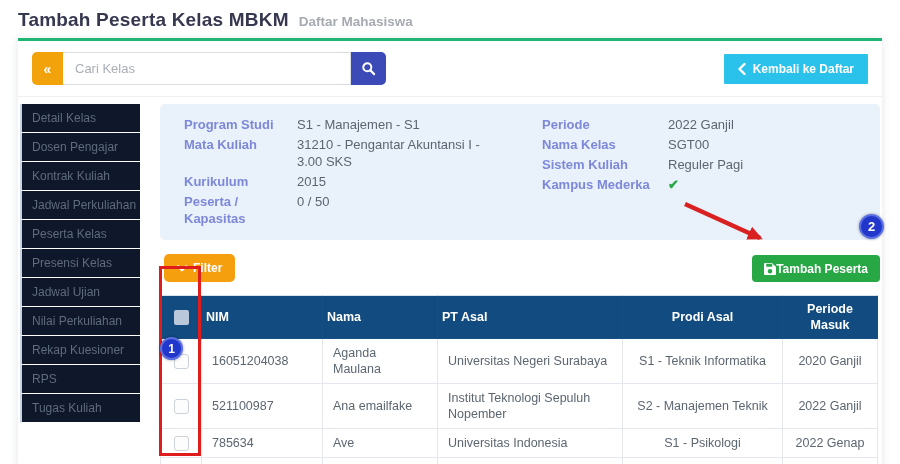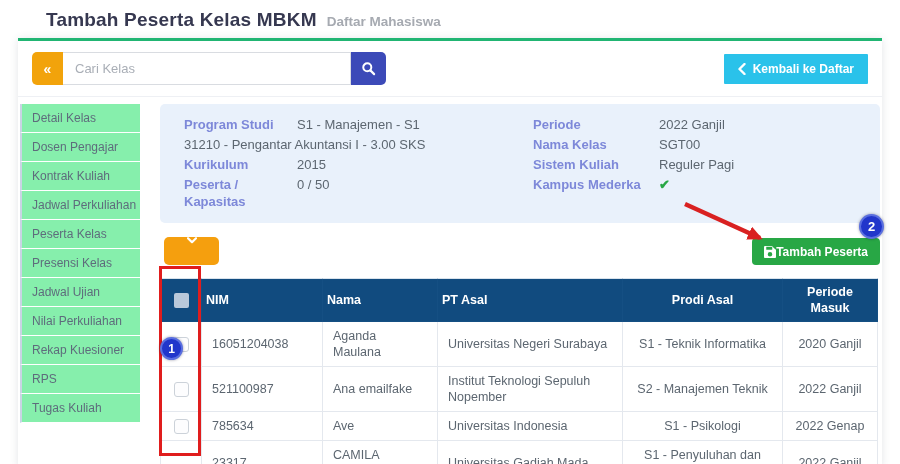--- a/index.html
+++ b/index.html
@@ -1,21 +1,21 @@
 <!DOCTYPE html>
 <html><head>
 <meta charset="utf-8">
 <style>
   * { margin:0; padding:0; box-sizing:border-box; }
   html,body { background:#fff; }
   body { font-family:"Liberation Sans", sans-serif; }
   .viewport { position:relative; width:900px; height:464px; overflow:hidden; background:#fff; }
 
   
-  .page-head { padding:9px 18px 7px; display:flex; align-items:baseline; gap:10px;margin-left:28px; }
+  .page-head { padding:9px 18px 7px; display:flex; align-items:baseline; gap:10px; }
   .page-title { font-size:19px; font-weight:bold; color:#363850; letter-spacing:.2px; }
   .page-subtitle { font-size:13.5px; color:#a6aab1; font-weight:700; }
 
   
   .card { margin:0 18px; border-top:3px solid #21b573; background:#fff;
           box-shadow:0 1px 8px rgba(60,70,90,.14); border-radius:0 0 4px 4px; height:430px; }
 
   
   .toolbar { display:flex; align-items:center; justify-content:space-between;
              padding:11px 14px 11px 14px; border-bottom:1px solid #eef0f4; }
@@ -27,40 +27,40 @@
   .search-input::placeholder { color:#a9aeb6; }
   .search-btn { width:35px; background:#3c4ab8; border:none; cursor:pointer;
                 border-radius:0 5px 5px 0; display:flex; align-items:center; justify-content:center; }
   .back-btn { background:#2ac2ea; color:#fff; border:none; cursor:pointer; height:30px;
               border-radius:1px; padding:0 14px; font-size:12px; font-weight:bold;
               display:flex; align-items:center; gap:7px; font-family:inherit; }
 
   
   .content { display:flex; padding:7px 2px 0 2px; }
   .sidebar { width:120px; flex-shrink:0; }
-  .side-item { background:#86efac; border-left:2px solid #c9d4e4; border-bottom:1px solid #fff;
+  .side-item { background:#0f172a; border-left:2px solid #c9d4e4; border-bottom:1px solid #fff;
                padding:7px 10px; font-size:12px; color:#5e6c7c; height:29px; cursor:pointer;
                white-space:nowrap; overflow:hidden; }
   .main { flex:1; margin-left:20px; margin-right:0; }
 
   
   .info-panel { background:#e9f1fb; border-radius:5px; padding:12px 24px 10px;
                 display:grid; grid-template-columns:1fr 1fr; column-gap:26px; }
   .info-row { display:flex; margin-bottom:3px; font-size:13px; line-height:17px; }
   .info-label { font-weight:bold; color:#7d88d9; flex-shrink:0; }
   .w-left { width:113px; }
-  .w-right { width:126px; }
+  .w-right { width:126px;margin-left:9px; }
   .info-value { color:#5c6670; }
   .info-value.check { color:#28a745; font-weight:bold; font-size:13px; }
 
   
   .actions { display:flex; justify-content:space-between; align-items:flex-end; margin-top:14px; }
   .filter-btn { background:#f59f0e; color:#fff; border:none; cursor:pointer; border-radius:5px;
                 height:28px; padding:0 13px; font-size:12px; font-weight:bold;
-                display:flex; align-items:center; gap:22px; margin-left:4px; font-family:inherit;flex-direction:column; }
+                display:flex; align-items:center; gap:6px; margin-left:4px; font-family:inherit; }
   .add-btn { background:#28a745; color:#fff; border:none; cursor:pointer; border-radius:4px;
              height:27px; padding:0 12px; font-size:12px; font-weight:bold;
              display:flex; align-items:center; gap:0; font-family:inherit; }
 
   
   .table-wrap { margin-top:13px; }
   table { border-collapse:collapse; width:718px; font-size:12.5px; color:#5c6670; table-layout:fixed; }
   th, td { border:1px solid #e4e8ee; }
   th { background:#114b7f; color:#fff; font-weight:bold; text-align:left;
        padding:5px 4px; line-height:16px; border-color:#2a62932e; }
@@ -140,20 +140,21 @@
 
       <div class="main">
 
         <div class="info-panel">
           <div class="info-col">
               <div class="info-row">
                 <div class="info-label w-left">Program Studi</div>
                 <div class="info-value">S1 - Manajemen - S1</div>
               </div>
               <div class="info-row">
+                <div class="info-label w-left">Mata Kuliah</div>
                 <div class="info-value">31210 - Pengantar Akuntansi I - 3.00 SKS</div>
               </div>
               <div class="info-row">
                 <div class="info-label w-left">Kurikulum</div>
                 <div class="info-value">2015</div>
               </div>
               <div class="info-row">
                 <div class="info-label w-left">Peserta / Kapasitas</div>
                 <div class="info-value">0 / 50</div>
               </div>

